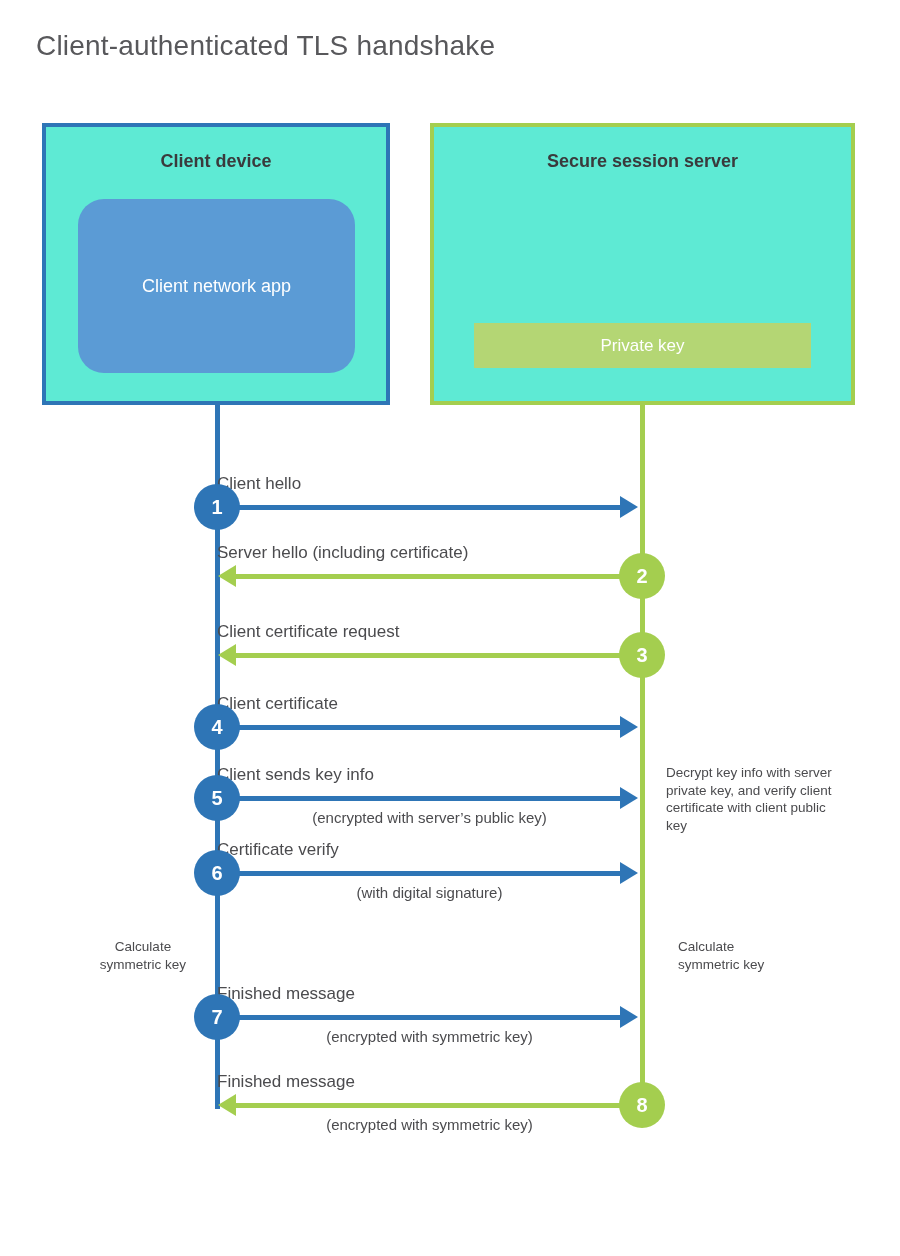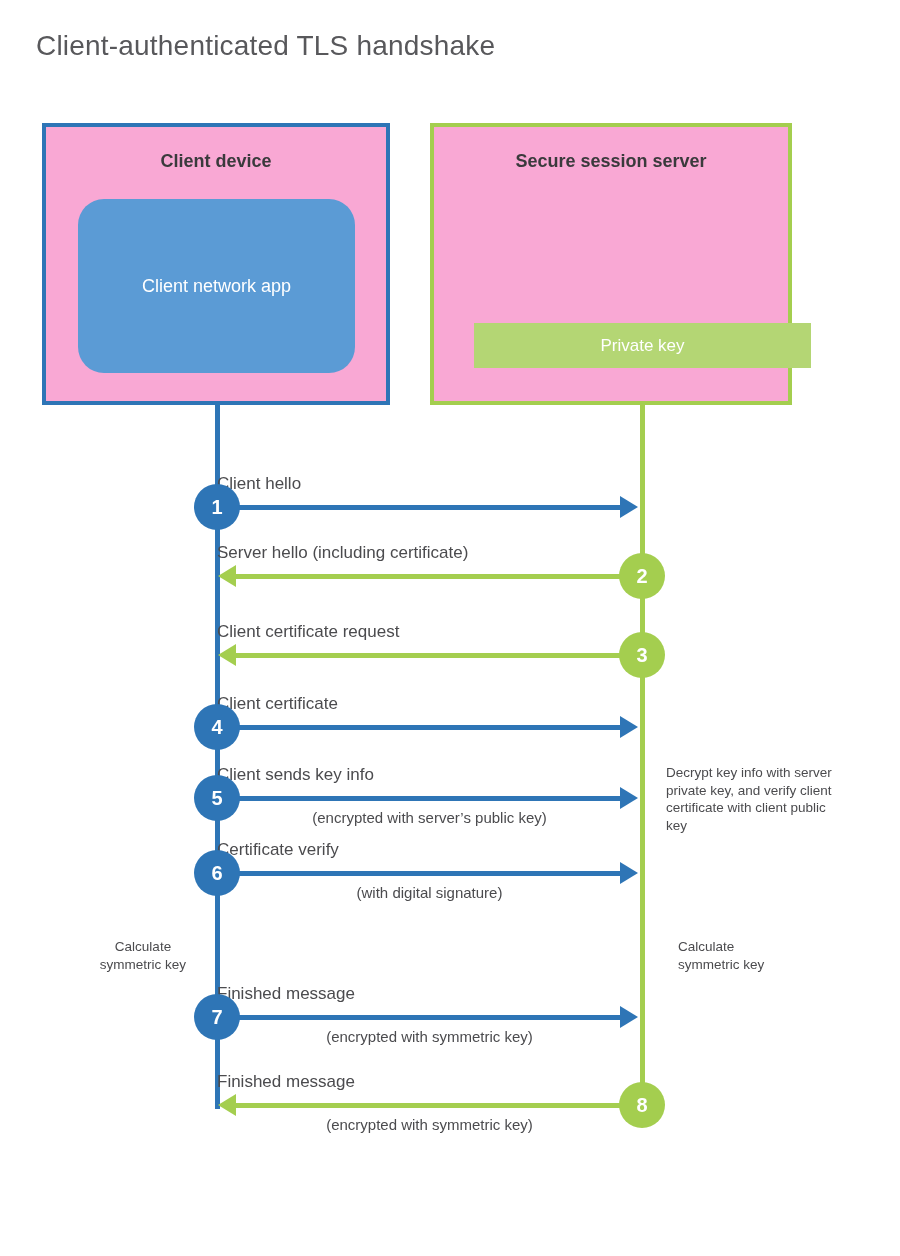--- a/index.html
+++ b/index.html
@@ -21,31 +21,31 @@
     font-size: 28px;
     font-weight: 300;
     color: #58585b;
     letter-spacing: 0.2px;
   }
 
   
   .actor-box {
     position: absolute;
     top: 123px;
-    background: #f9a8d4;
+    background: #5eead4;
   }
   .client-box {
     left: 42px;
     width: 348px;
     height: 282px;
     border: 4px solid #2e75b6;
   }
   .server-box {
     left: 430px;
-    width: 362px;
+    width: 425px;
     height: 282px;
     border: 4px solid #a4ce4f;
     padding-left: 8px;
   }
   .actor-title {
     position: absolute;
     top: 24px;
     left: 0;
     width: 100%;
     text-align: center;

